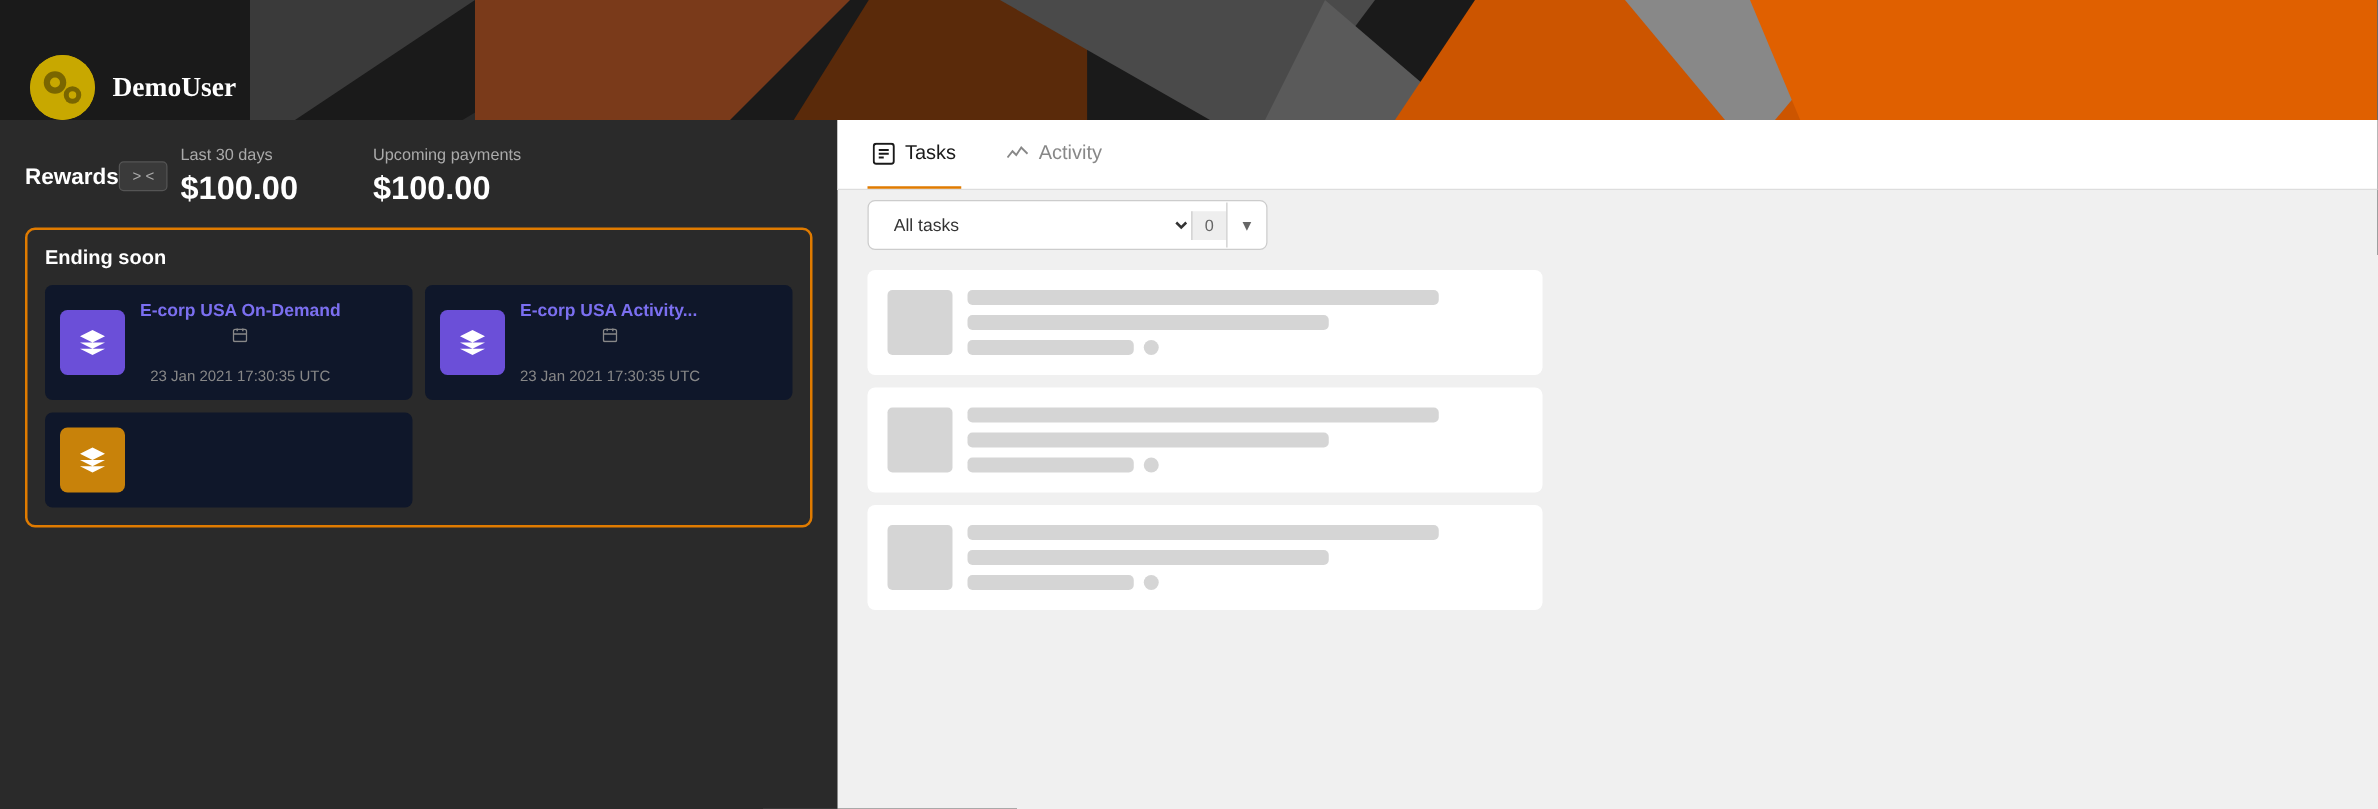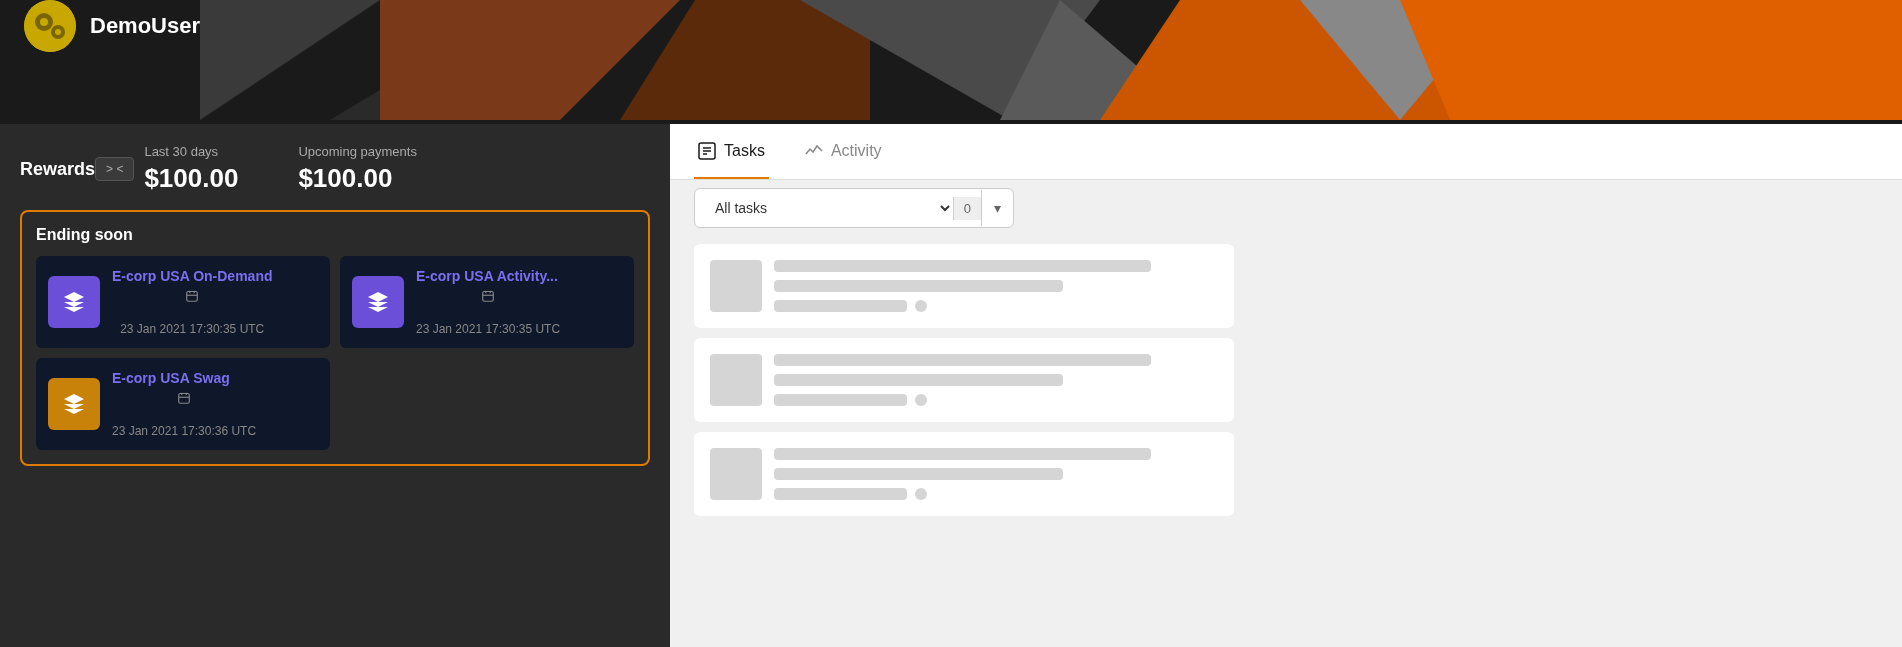--- a/index.html
+++ b/index.html
@@ -8,28 +8,29 @@
       background: #1a1a1a;
       width: 1902px;
       height: 647px;
       overflow: hidden;
       display: flex;
       flex-direction: column;
     }
 
     
     .header {
-      height: 124px;
+      height: 96px;
       background: #1a1a1a;
       position: relative;
       overflow: hidden;
       display: flex;
-      align-items: flex-start;
+      align-items: flex-end;
       padding: 0 24px;
       flex-shrink: 0;
+      font-family: Liberation Serif, serif;
     }
     .header-bg {
       position: absolute;
       top: 0; left: 0; right: 0; bottom: 0;
       z-index: 0;
     }
     .header-content {
       position: relative;
       z-index: 1;
       display: flex;
@@ -489,32 +490,20 @@
             </div>
           </div>
         </div>
 
         <div class="campaign-card">
           <div class="campaign-icon orange">
             <svg viewBox="0 0 24 24">
               <path d="M12 2L2 7l10 5 10-5-10-5zM2 12l10 5 10-5M2 17l10 5 10-5"></path>
             </svg>
           </div>
-          <div class="campaign-info">
-            <div class="campaign-name">E-corp USA Swag</div>
-            <div class="campaign-date">
-              <svg width="12" height="12" viewBox="0 0 16 16" fill="#888">
-                <rect x="1" y="2" width="14" height="13" rx="2" ry="2" stroke="#888" stroke-width="1.5" fill="none"></rect>
-                <line x1="5" y1="1" x2="5" y2="4" stroke="#888" stroke-width="1.5"></line>
-                <line x1="11" y1="1" x2="11" y2="4" stroke="#888" stroke-width="1.5"></line>
-                <line x1="1" y1="7" x2="15" y2="7" stroke="#888" stroke-width="1.5"></line>
-              </svg>
-              <span>23 Jan 2021 17:30:36 UTC</span>
-            </div>
-          </div>
         </div>
 
       </div>
     </div>
 
   </div>
 
   <div class="right-panel">
 
     <div class="tabs-bar">

